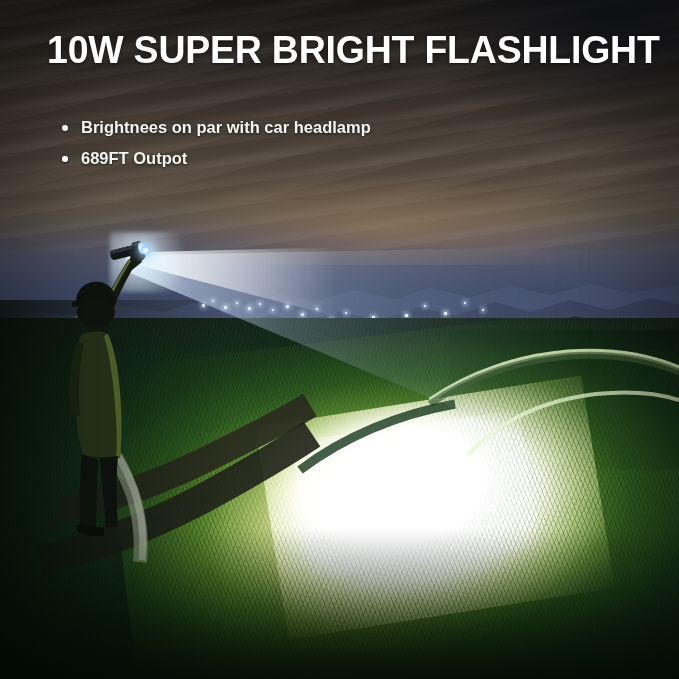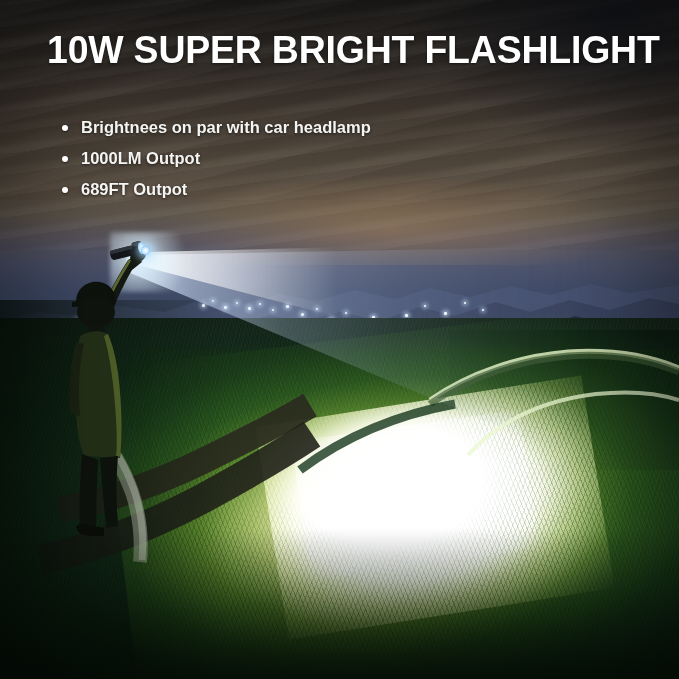--- a/index.html
+++ b/index.html
@@ -353,21 +353,20 @@
 
   <div class="headline">10W SUPER BRIGHT FLASHLIGHT</div>
 
   <ul class="bullets">
     <li>
       <span class="dot"></span>
       <span>Brightnees on par with car headlamp</span>
     </li>
     <li>
       <span class="dot"></span>
-      <span>1000LM Outpot</span>
     </li>
     <li>
       <span class="dot"></span>
       <span>689FT Outpot</span>
     </li>
   </ul>
 
 </div>
 
 </body></html>

